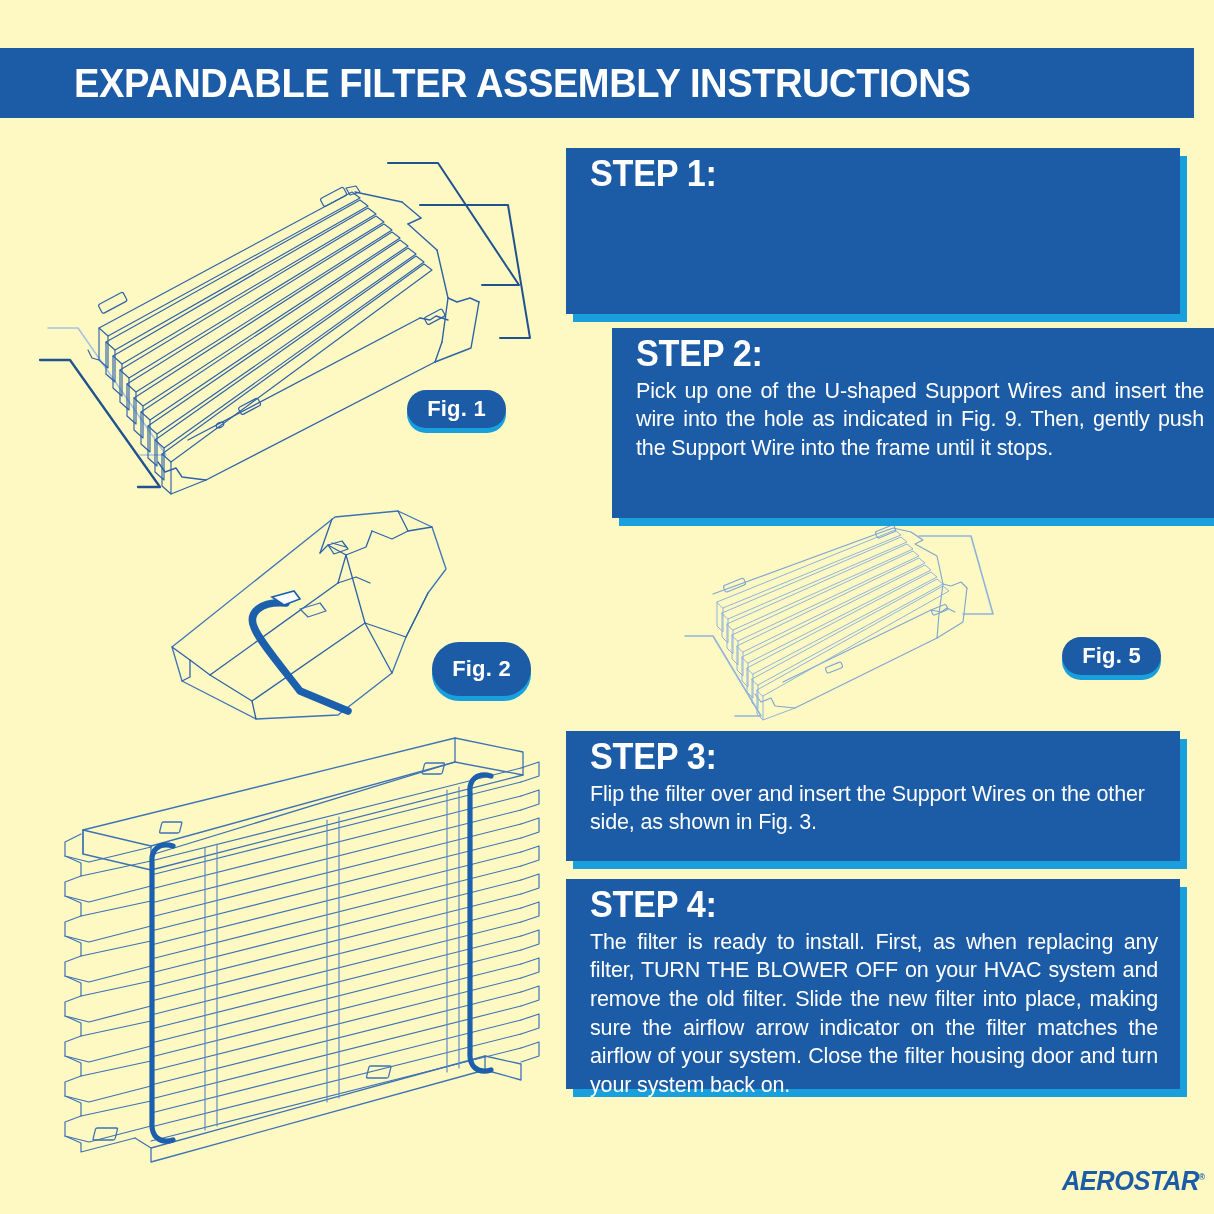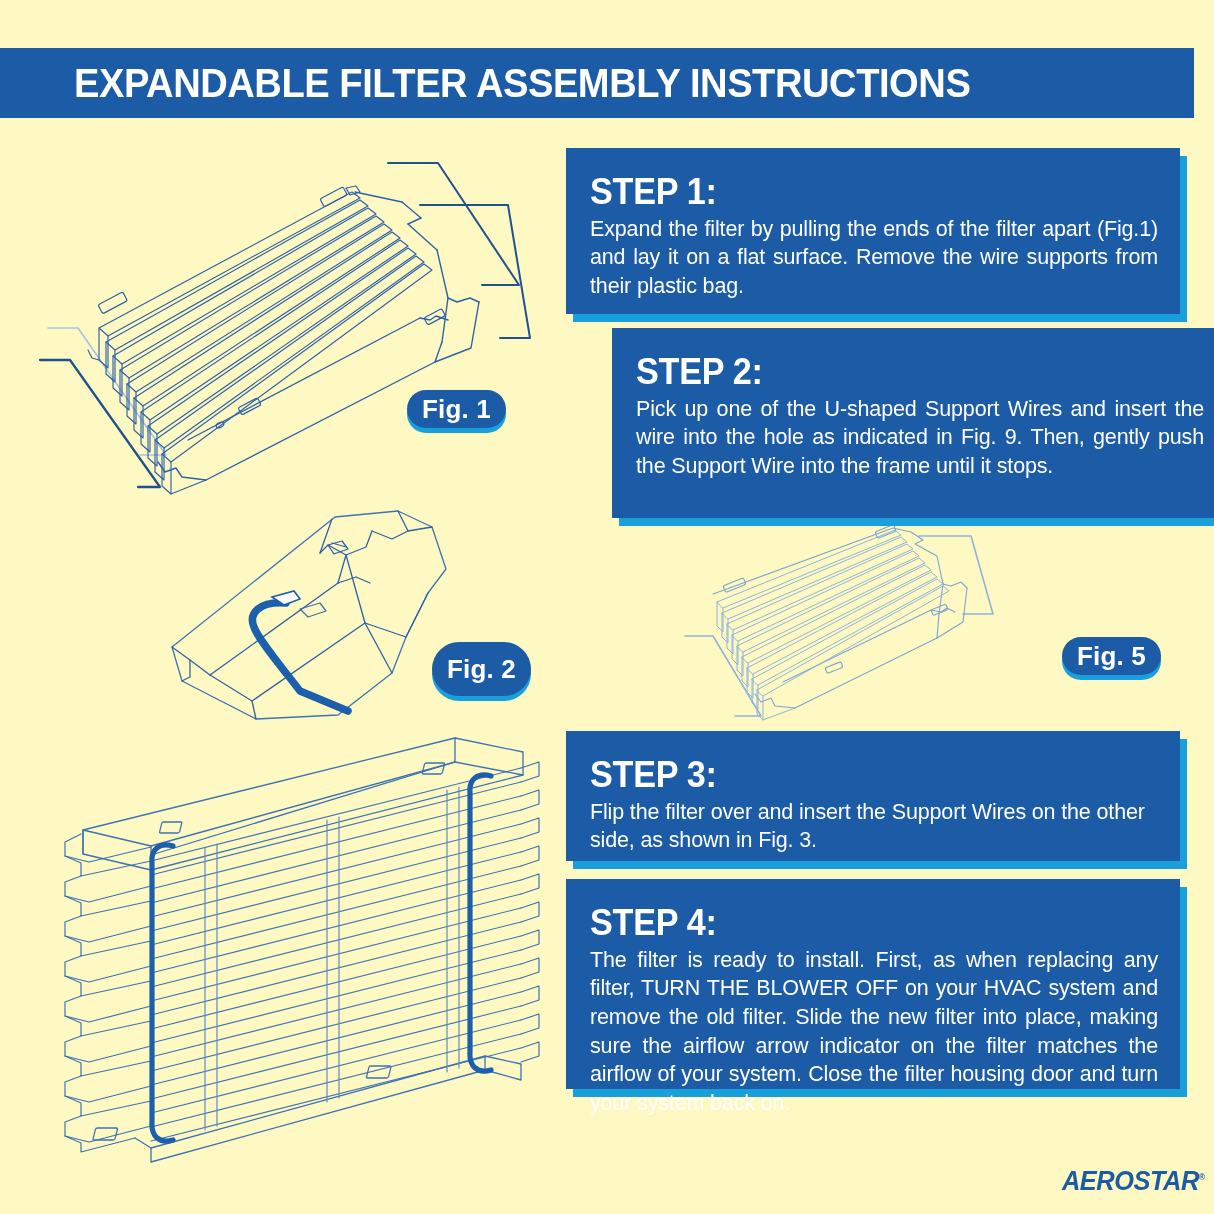--- a/index.html
+++ b/index.html
@@ -26,21 +26,21 @@
     white-space:nowrap;
     font-family:"Liberation Sans","DejaVu Sans",sans-serif;
   }
 
   
   .step-box{
     position:absolute;
     background:#1C5BA6;
     box-shadow:7px 8px 0 0 #19A0DC;
     box-sizing:border-box;
-    padding:26px 22px 16px 24px;
+    padding:8px 22px 16px 24px;
     color:#ffffff;
   }
   .step-title{
     font-size:36px;font-weight:700;line-height:1.02;
     letter-spacing:-0.3px;margin:0 0 4px 0;
     transform:scaleX(0.95);transform-origin:left center;
   }
   .step-body{
     font-size:21.5px;line-height:1.33;margin:0;
     text-align:justify;
@@ -52,21 +52,21 @@
   #step2{left:566px;top:328px;width:614px;height:190px;margin-left:46px;}
   #step3{left:566px;top:731px;width:614px;height:130px;}
   #step4{left:566px;top:879px;width:614px;height:210px;}
 
   
   .fig-pill{
     position:absolute;
     background:#1C5BA6;
     color:#fff;
     border-radius:999px;
-    font-size:26px;font-weight:700;
+    font-size:22px;font-weight:700;
     display:flex;align-items:center;justify-content:center;
     box-shadow:0 5px 0 0 #19A0DC;
     letter-spacing:0.2px;
   }
   #fig1{left:407px;top:390px;width:99px;height:38px;}
   #fig2{left:432px;top:642px;width:99px;height:54px;}
   #fig3{left:1062px;top:637px;width:99px;height:38px;}
 
   
   .illus{position:absolute;}
@@ -335,21 +335,20 @@
     </g>
 
     <g fill="none" stroke="#1B5FAD" stroke-width="5.2" stroke-linecap="round" stroke-linejoin="round">
       <path d="M118,116 C104,112 96,120 97,132 L97,392 C96,406 104,414 118,410"></path>
       <path d="M436,46 C422,42 414,50 415,62 L415,322 C414,336 422,344 436,340"></path>
     </g>
   </svg>
 
   <div class="step-box" id="step1">
     <div class="step-title">STEP 1:</div>
-    <div class="step-body">Expand the filter by pulling the ends of the filter apart (Fig.1) and lay it on a flat surface. Remove the wire supports from their plastic bag.</div>
   </div>
 
   <div class="step-box" id="step2">
     <div class="step-title">STEP 2:</div>
     <div class="step-body">Pick up one of the U-shaped Support Wires and insert the wire into the hole as indicated in Fig. 9. Then, gently push the Support Wire into the frame until it stops.</div>
   </div>
 
   <div class="step-box" id="step3">
     <div class="step-title">STEP 3:</div>
     <div class="step-body nojust">Flip the filter over and insert the Support Wires on the other side, as shown in Fig. 3.</div>

